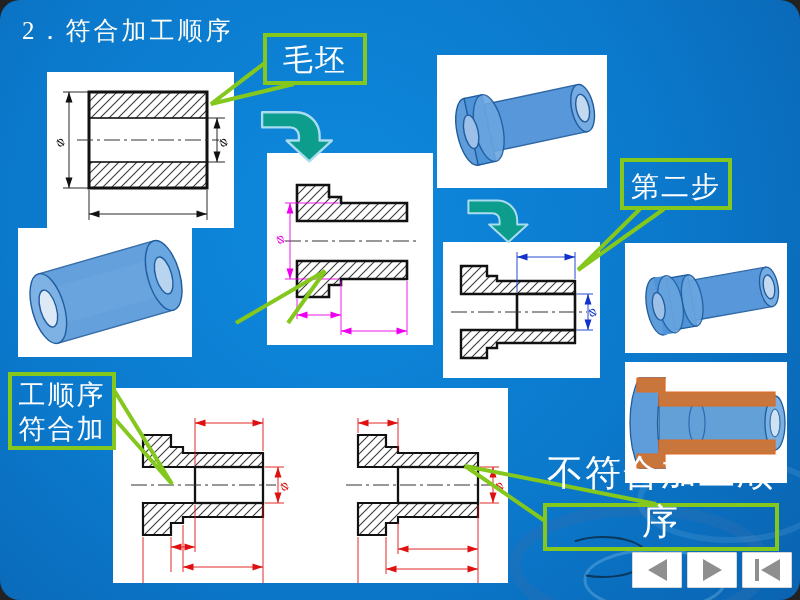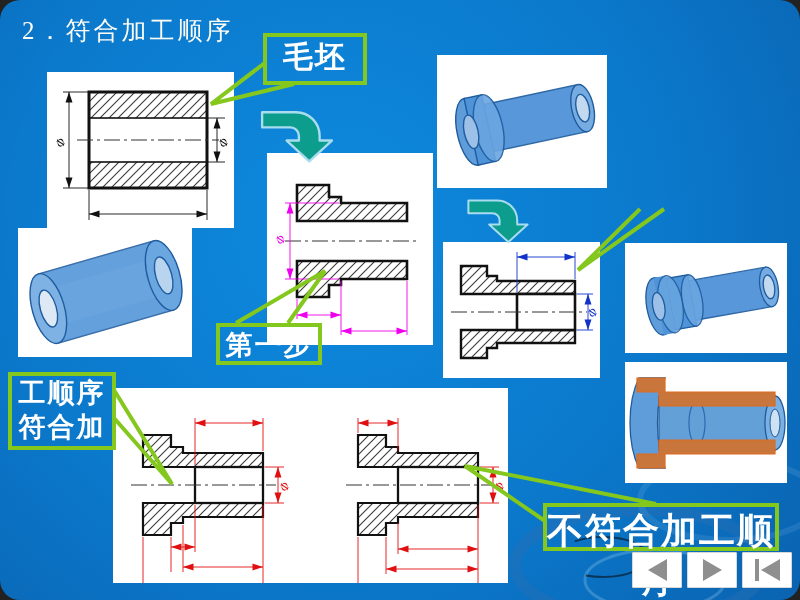--- a/index.html
+++ b/index.html
@@ -10,22 +10,22 @@
     border-radius:20px;
   }
   .panel{position:absolute;background:#fff;z-index:1;}
   .panel svg{display:block;width:100%;height:100%;}
   #title{
     position:absolute;left:22px;top:14px;z-index:7;color:#fdfdf6;
     font-size:25px;letter-spacing:3px;font-weight:500;
   }
   .callout{
     position:absolute;z-index:6;border:4px solid #84c71d;color:#fff;
-    display:flex;flex-direction:column;align-items:center;justify-content:flex-start;
-    text-align:center;letter-spacing:2px;font-weight:700;
+    display:flex;flex-direction:column;align-items:center;justify-content:flex-end;
+    text-align:center;letter-spacing:2px;font-weight:400;
   }
   .flow-arrow{position:absolute;z-index:2;}
   #leaders,#decor{position:absolute;left:0;top:0;z-index:5;pointer-events:none;}
   #decor{z-index:0;}
   #navbar{position:absolute;right:8px;bottom:12px;z-index:7;display:flex;gap:5px;}
   .navbtn{
     width:50px;height:36px;background:#fff;border:1px solid #d8d8d8;border-radius:1px;
     display:flex;align-items:center;justify-content:center;cursor:pointer;padding:0;
   }
   .tri-left{width:0;height:0;border-top:11px solid transparent;border-bottom:11px solid transparent;border-right:19px solid #8f8f8f;}
@@ -247,22 +247,22 @@
       <path d="M640,209 L578,270 L664,209"></path>
       <path d="M236,323 L325,271 L288,323"></path>
       <path d="M114,390 L172,484 L114,418"></path>
       <path d="M656,504 L465,466 L545,521"></path>
     </g>
   </svg>
 
   <div class="callout" style="left:263px;top:33px;width:96px;height:44px;font-size:30px;">
     <span>毛坯</span>
   </div>
-  <div class="callout" style="left:216px;top:323px;width:98px;height:34px;font-size:27px;">
-    <span>第一步</span>
+  <div class="callout" style="left:620px;top:158px;width:104px;height:44px;font-size:28px;">
+    <span>第二步</span>
   </div>
   <div class="callout" style="left:8px;top:372px;width:100px;height:70px;font-size:27px;line-height:34px;">
     <span>工顺序</span>
     <span>符合加</span>
   </div>
   <div class="callout" style="left:543px;top:503px;width:228px;height:40px;font-size:36px;">
     <span>不符合加工顺序</span>
   </div>
 
   <div id="navbar">

